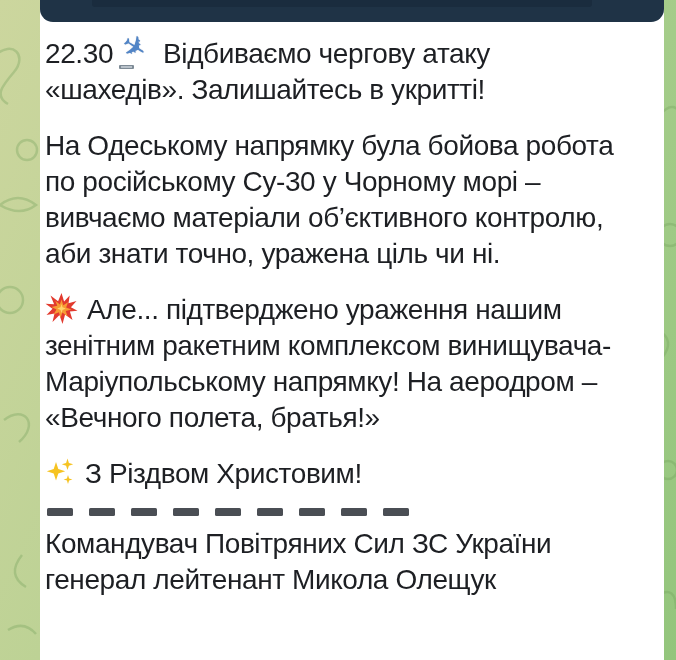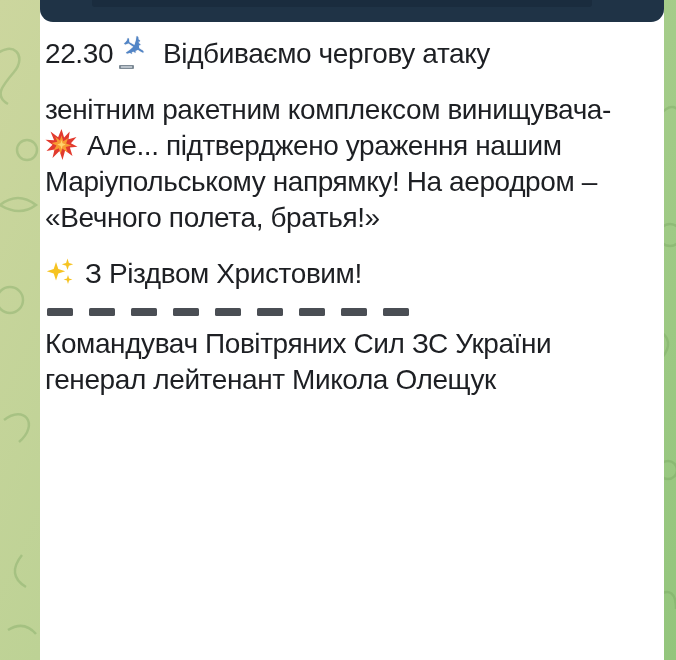--- a/index.html
+++ b/index.html
@@ -89,32 +89,39 @@
   <div class="media-bar">
     <div class="media-strip"></div>
   </div>
 
   <div class="content">
 
     <div class="para">
       <div class="line">
         <span>22.30</span><span class="plane-wrap"><span class="plane-glyph">✈</span><span class="runway"></span></span><span>Відбиваємо чергову атаку</span>
       </div>
+      <div class="line">«шахедів». Залишайтесь в укритті!</div>
     </div>
 
+    <div class="para">
+      <div class="line">На Одеському напрямку була бойова робота</div>
+      <div class="line">по російському Су-30 у Чорному морі –</div>
+      <div class="line">вивчаємо матеріали об’єктивного контролю,</div>
+      <div class="line">аби знати точно, уражена ціль чи ні.</div>
+    </div>
 
     <div class="para">
-      <div class="line">зенітним ракетним комплексом винищувача-</div>
       <div class="line">
         <svg class="inline-icon" width="33" height="31" viewBox="0 0 32 31">
           <polygon fill="#e23a2e" points="16,0 18.6,8.4 24.2,2.4 23,10.2 31,8 25.4,14.2 32,17.8 24.4,18.4 27,27 19.6,21.6 17,31 14,22 7,29 9,20.4 1,22 7,15.8 0,10.8 8.6,11.2 5,2.6 12.6,8.2"></polygon>
           <polygon fill="#f79b33" points="16,6.5 17.8,12.2 22.6,9.2 20.6,14.4 26,16.4 20.2,18 22.2,23.8 16.9,19.6 15,25 13.4,19.2 8,21.6 11,16.6 6,14 11.8,12.8 9.8,7.8 14.4,11.6"></polygon>
           <polygon fill="#ffd36b" points="16,11 17,14.3 20.3,15.6 17,16.9 16,20.2 15,16.9 11.7,15.6 15,14.3"></polygon>
         </svg><span>Але... підтверджено ураження нашим</span>
       </div>
+      <div class="line">зенітним ракетним комплексом винищувача-</div>
       <div class="line">Маріупольському напрямку! На аеродром –</div>
       <div class="line">«Вечного полета, братья!»</div>
     </div>
 
     <div class="para" style="margin-bottom:16px;">
       <div class="line">
         <svg class="inline-icon" width="31" height="31" viewBox="0 0 31 31">
           <path fill="#f6c321" d="M11 5 L13.3 12 L20.2 14.2 L13.3 16.4 L11 23.5 L8.7 16.4 L1.8 14.2 L8.7 12 Z"></path>
           <path fill="#f6c321" d="M22.5 1.5 L23.9 5.9 L28.2 7.3 L23.9 8.7 L22.5 13 L21.1 8.7 L16.8 7.3 L21.1 5.9 Z"></path>
           <path fill="#f6c321" d="M23 18 L24.1 21.4 L27.4 22.5 L24.1 23.6 L23 27 L21.9 23.6 L18.6 22.5 L21.9 21.4 Z"></path>

